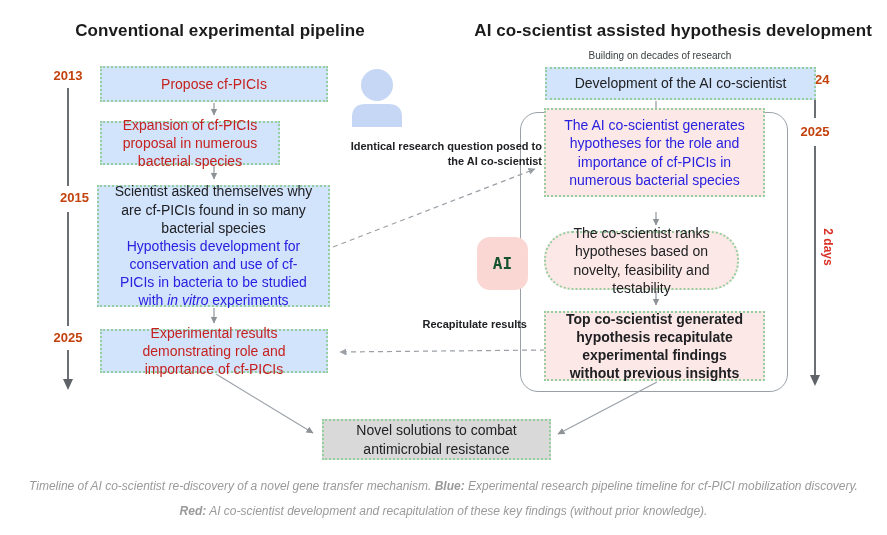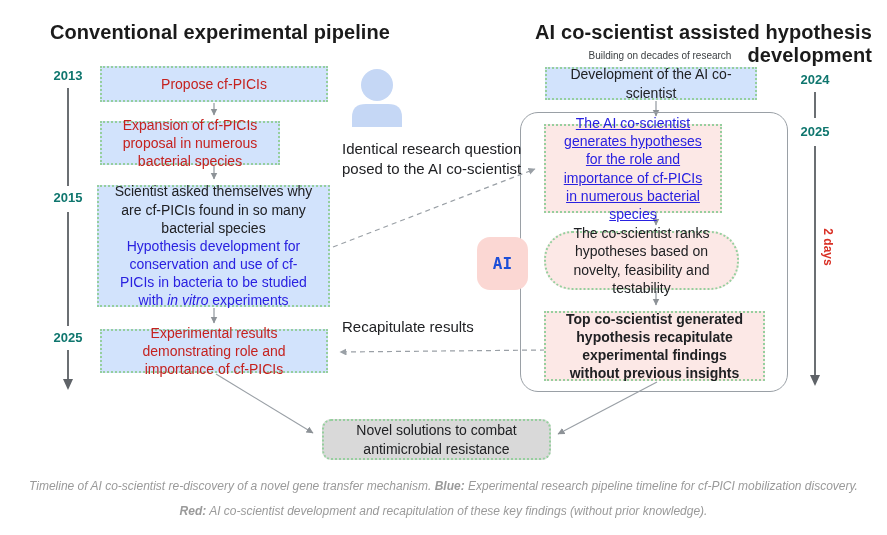--- a/index.html
+++ b/index.html
@@ -1,36 +1,36 @@
 <!DOCTYPE html>
 <html><head>
 <meta charset="utf-8">
 <style>
   html,body{margin:0;padding:0;background:#ffffff;}
   .canvas{position:relative;width:887px;height:535px;background:#ffffff;
           font-family:"Liberation Sans",sans-serif;color:#202124;overflow:hidden;}
   .abs{position:absolute;}
-  .ttl{font-size:20px;font-weight:bold;text-align:center;color:#1b1b1b;letter-spacing:.1px;}
+  .ttl{font-size:17px;font-weight:bold;text-align:center;color:#1b1b1b;letter-spacing:.1px;}
   .sub{font-size:10px;text-align:center;color:#3c4043;}
-  .yr{font-size:13px;font-weight:bold;color:#0f766e;text-align:center;width:42px;}
+  .yr{font-size:13px;font-weight:bold;color:#c2410c;text-align:center;width:42px;}
   .bx{position:absolute;border:2px dotted #96cf9e;box-sizing:border-box;
       display:flex;align-items:center;justify-content:center;text-align:center;
       font-size:14px;line-height:1.3;padding:3px 14px;z-index:2;}
   .blue-bg{background:#d2e3fc;}
   .pink-bg{background:#fce8e6;}
-  .gray-bg{background:#d9d9d9;border-radius:9px;}
+  .gray-bg{background:#d9d9d9;}
   .red-t{color:#c5221f;}
   .blue-t{color:#2921e0;}
   .it{font-style:italic;}
   .container-round{position:absolute;left:520px;top:112px;width:268px;height:280px;
       border:1.5px solid #9aa0a6;border-radius:18px;box-sizing:border-box;z-index:1;}
-  .midtxt{position:absolute;font-size:15px;text-align:left;line-height:1.35;z-index:2;}
+  .midtxt{position:absolute;font-size:11px;text-align:right;line-height:1.35;z-index:2;font-weight:bold;}
   .ai-chip{position:absolute;left:477px;top:237px;width:51px;height:53px;background:#fbd7d3;
       border-radius:13px;display:flex;align-items:center;justify-content:center;
-      font-family:"DejaVu Sans Mono",monospace;font-weight:bold;font-size:16px;color:#1d4ed8;z-index:3;}
+      font-family:"DejaVu Sans Mono",monospace;font-weight:bold;font-size:16px;color:#14532d;z-index:3;}
   .days{position:absolute;left:797px;top:239px;width:60px;height:16px;transform:rotate(90deg);
       color:#d93025;font-weight:bold;font-size:12px;text-align:center;z-index:2;}
   .caption{position:absolute;left:0;top:474px;width:887px;padding:0 22px;box-sizing:border-box;
       text-align:center;font-style:italic;font-size:12px;line-height:2.05;color:#9a9a9a;}
   .caption b{font-weight:bold;}
   svg.layer{position:absolute;left:0;top:0;z-index:1;}
 </style>
 </head>
 <body>
 
@@ -86,46 +86,46 @@
       <circle cx="377" cy="85" r="16"></circle>
       <path d="M352 127 L352 117 Q352 104 366 104 L388 104 Q402 104 402 117 L402 127 Z"></path>
     </g>
   </svg>
 
   <div class="abs ttl" style="left:40px;top:21px;width:360px;">Conventional experimental pipeline</div>
   <div class="abs ttl" style="left:452px;top:21px;width:420px;text-align:right;">AI co-scientist assisted hypothesis development</div>
   <div class="abs sub" style="left:540px;top:50px;width:240px;">Building on decades of research</div>
 
   <div class="abs yr" style="left:47px;top:68px;">2013</div>
-  <div class="abs yr" style="left:47px;top:190px;">2015</div>
+  <div class="abs yr" style="left:47px;top:190px;text-align:right;">2015</div>
   <div class="abs yr" style="left:47px;top:330px;">2025</div>
 
   <div class="abs yr" style="left:794px;top:72px;">2024</div>
   <div class="abs yr" style="left:794px;top:124px;">2025</div>
   <div class="days">2 days</div>
 
   <div class="bx blue-bg red-t" style="left:100px;top:66px;width:228px;height:36px;">Propose cf-PICIs</div>
 
   <div class="bx blue-bg red-t" style="left:100px;top:121px;width:180px;height:44px;">Expansion of cf-PICIs proposal in numerous bacterial species</div>
 
   <div class="bx blue-bg" style="left:97px;top:185px;width:233px;height:122px;flex-direction:column;">
     <div>Scientist asked themselves why are cf-PICIs found in so many bacterial species</div>
     <div class="blue-t"><span>Hypothesis development for conservation and use of cf-PICIs in bacteria to be studied with </span><span class="it">in vitro</span><span> experiments</span></div>
   </div>
 
   <div class="bx blue-bg red-t" style="left:100px;top:329px;width:228px;height:44px;">Experimental results demonstrating role and importance of cf-PICIs</div>
 
   <div class="midtxt" style="left:342px;top:139px;width:200px;">Identical research question posed to the AI co-scientist</div>
   <div class="midtxt" style="left:342px;top:317px;width:185px;">Recapitulate results</div>
 
-  <div class="bx blue-bg" style="left:545px;top:67px;width:212px;height:33px;">Development of the AI co-scientist</div>
+  <div class="bx blue-bg" style="left:545px;top:67px;width:271px;height:33px;">Development of the AI co-scientist</div>
 
   <div class="container-round"></div>
 
-  <div class="bx pink-bg blue-t" style="left:544px;top:124px;width:178px;height:89px;text-decoration:underline;">The AI co-scientist generates hypotheses for the role and importance of cf-PICIs in numerous bacterial species</div>
+  <div class="bx pink-bg blue-t" style="left:544px;top:108px;width:221px;height:89px;">The AI co-scientist generates hypotheses for the role and importance of cf-PICIs in numerous bacterial species</div>
 
   <div class="bx pink-bg" style="left:544px;top:231px;width:195px;height:59px;border-radius:28px;">The co-scientist ranks hypotheses based on novelty, feasibility and testability</div>
 
   <div class="bx pink-bg" style="left:544px;top:311px;width:221px;height:70px;font-weight:bold;">Top co-scientist generated hypothesis recapitulate experimental findings without previous insights</div>
 
   <div class="ai-chip">AI</div>
 
   <div class="bx gray-bg" style="left:322px;top:419px;width:229px;height:41px;">Novel solutions to combat antimicrobial resistance</div>
 
   <div class="caption"><span>Timeline of AI co-scientist re-discovery of a novel gene transfer mechanism. </span><b>Blue:</b><span> Experimental research pipeline timeline for cf-PICI mobilization discovery. </span><b>Red:</b><span> AI co-scientist development and recapitulation of these key findings (without prior knowledge).</span></div>

